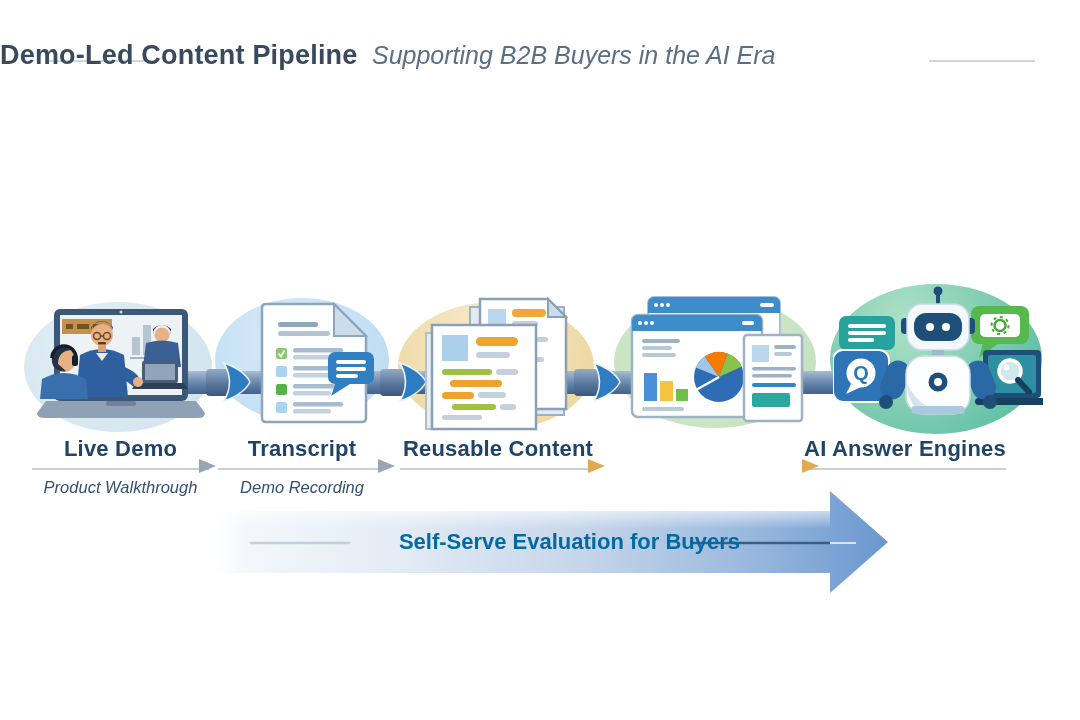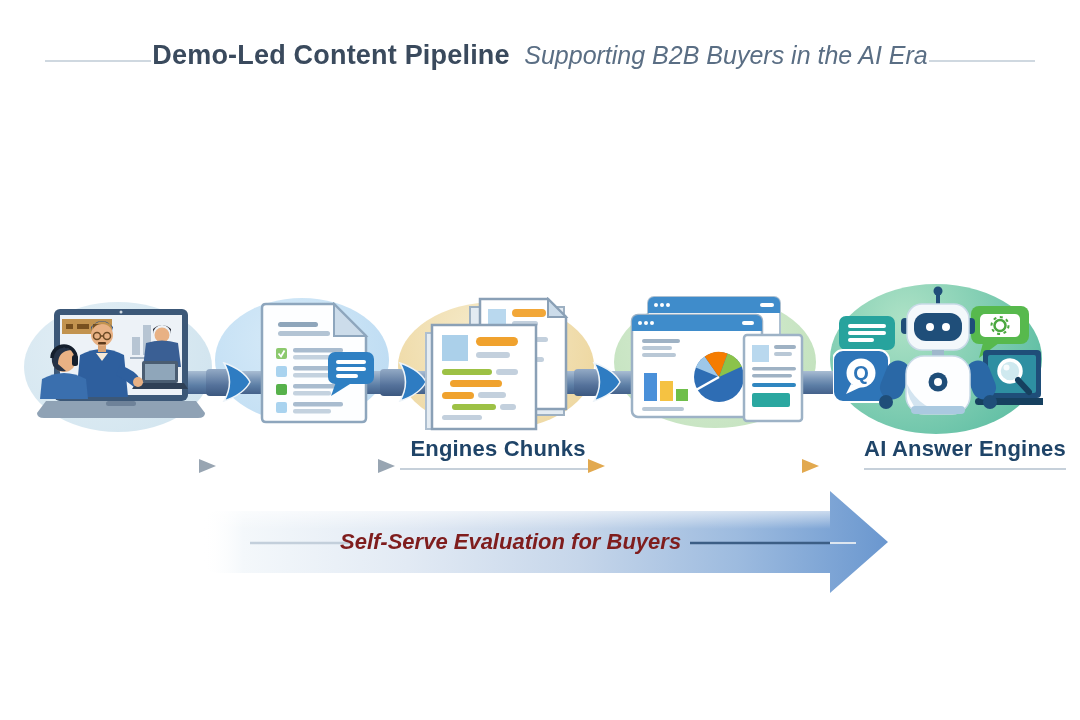--- a/index.html
+++ b/index.html
@@ -4,21 +4,21 @@
 <style>
   html,body{margin:0;padding:0;background:#ffffff;}
   #canvas{
     position:relative;width:1080px;height:720px;background:#ffffff;overflow:hidden;
     font-family:"Liberation Sans",sans-serif;
   }
   
   .hrule{position:absolute;height:2px;background:#cfd8e0;top:60px;}
   #hrule-left{left:45px;width:106px;}
   #hrule-right{left:929px;width:106px;}
-  #header-title{position:absolute;top:40px;left:0;width:100%;text-align:center;white-space:nowrap;}
+  #header-title{position:absolute;top:40px;left:0;width:100%;white-space:nowrap;}
   #header-title .bold{font-size:27px;font-weight:700;color:#3a4a5d;letter-spacing:.2px;}
   #header-title .ital{font-size:25px;font-style:italic;color:#5a6e84;margin-left:10px;font-weight:500;}
   
   .blob{position:absolute;border-radius:50%;z-index:0;}
   #blob-1{left:24px;top:302px;width:188px;height:130px;background:radial-gradient(circle at 35% 30%,#e2eef5,#cfe3ee);}
   #blob-2{left:215px;top:298px;width:174px;height:124px;background:radial-gradient(circle at 40% 35%,#d6eaf8,#badaf2);}
   #blob-3{left:398px;top:302px;width:196px;height:128px;background:radial-gradient(circle at 45% 30%,#f6ecce,#ecd397);}
   #blob-4{left:614px;top:296px;width:202px;height:132px;background:radial-gradient(circle at 45% 30%,#d9edd4,#bfe0ba);}
   #blob-5{left:830px;top:284px;width:212px;height:150px;background:radial-gradient(circle at 35% 25%,#aee2c6,#4fb79d);}
   
@@ -33,22 +33,22 @@
   .col{position:absolute;top:436px;text-align:center;z-index:4;}
   .stage-title{font-size:22px;font-weight:700;color:#1f4468;letter-spacing:.2px;white-space:nowrap;}
   .stage-rule{height:2px;background:#c6d0da;margin:6px 4px 8px;}
   .stage-sub{font-size:16.5px;font-style:italic;color:#33516e;white-space:nowrap;}
   .label-arrow{position:absolute;top:459px;width:0;height:0;z-index:4;
     border-top:7px solid transparent;border-bottom:7px solid transparent;}
   .label-arrow.gray{border-left:17px solid #98a5b2;}
   .label-arrow.orange{border-left:17px solid #e2a94f;}
   
   #big-arrow{position:absolute;left:190px;top:487px;z-index:1;}
-  #big-arrow-label{position:absolute;left:340px;top:529px;width:400px;text-align:left;z-index:2;
-    font-size:22px;font-style:italic;font-weight:700;color:#7f1d1d;white-space:nowrap;}
+  #big-arrow-label{position:absolute;left:340px;top:529px;width:400px;text-align:right;z-index:2;
+    font-size:22px;font-weight:700;color:#0369a1;white-space:nowrap;}
 </style>
 </head>
 <body>
 
 <div id="canvas">
 
   <div id="hrule-left" class="hrule"></div>
   <div id="header-title">
     <span class="bold">Demo-Led Content Pipeline</span>
     <span class="ital">Supporting B2B Buyers in the AI Era</span>
@@ -254,25 +254,35 @@
       <circle cx="53" cy="116" r="7" fill="#1f4e79"></circle>
       <circle cx="157" cy="116" r="7" fill="#1f4e79"></circle>
       <rect x="73" y="70" width="64" height="58" rx="18" fill="#fdfeff" stroke="#c9dae8" stroke-width="1.5"></rect>
       <path d="M74,98 Q88,126 118,126 L86,126 Q74,114 74,98 Z" fill="#d3e4f0"></path>
       <rect x="78" y="120" width="54" height="8" rx="4" fill="#aac9e0"></rect>
       <circle cx="105" cy="96" r="9.5" fill="#1f4e79"></circle>
       <circle cx="105" cy="96" r="4" fill="#ffffff"></circle>
     </g>
   </svg>
 
+  <div class="col" style="left:28px;width:185px">
+    <div class="stage-title">Live Demo</div>
+    <div class="stage-rule"></div>
+    <div class="stage-sub">Product Walkthrough</div>
+  </div>
+  <div class="col" style="left:214px;width:176px">
+    <div class="stage-title">Transcript</div>
+    <div class="stage-rule"></div>
+    <div class="stage-sub">Demo Recording</div>
+  </div>
   <div class="col" style="left:396px;width:204px">
-    <div class="stage-title">Engines Chunks</div>
+    <div class="stage-title">Reusable Content</div>
     <div class="stage-rule"></div>
   </div>
-  <div class="col" style="left:860px;width:210px">
+  <div class="col" style="left:800px;width:210px">
     <div class="stage-title">AI Answer Engines</div>
     <div class="stage-rule"></div>
   </div>
 
   <div class="label-arrow gray" style="left:199px"></div>
   <div class="label-arrow gray" style="left:378px"></div>
   <div class="label-arrow orange" style="left:588px"></div>
   <div class="label-arrow orange" style="left:802px"></div>
 
   <svg id="big-arrow" width="702" height="110" viewBox="0 0 702 110">

